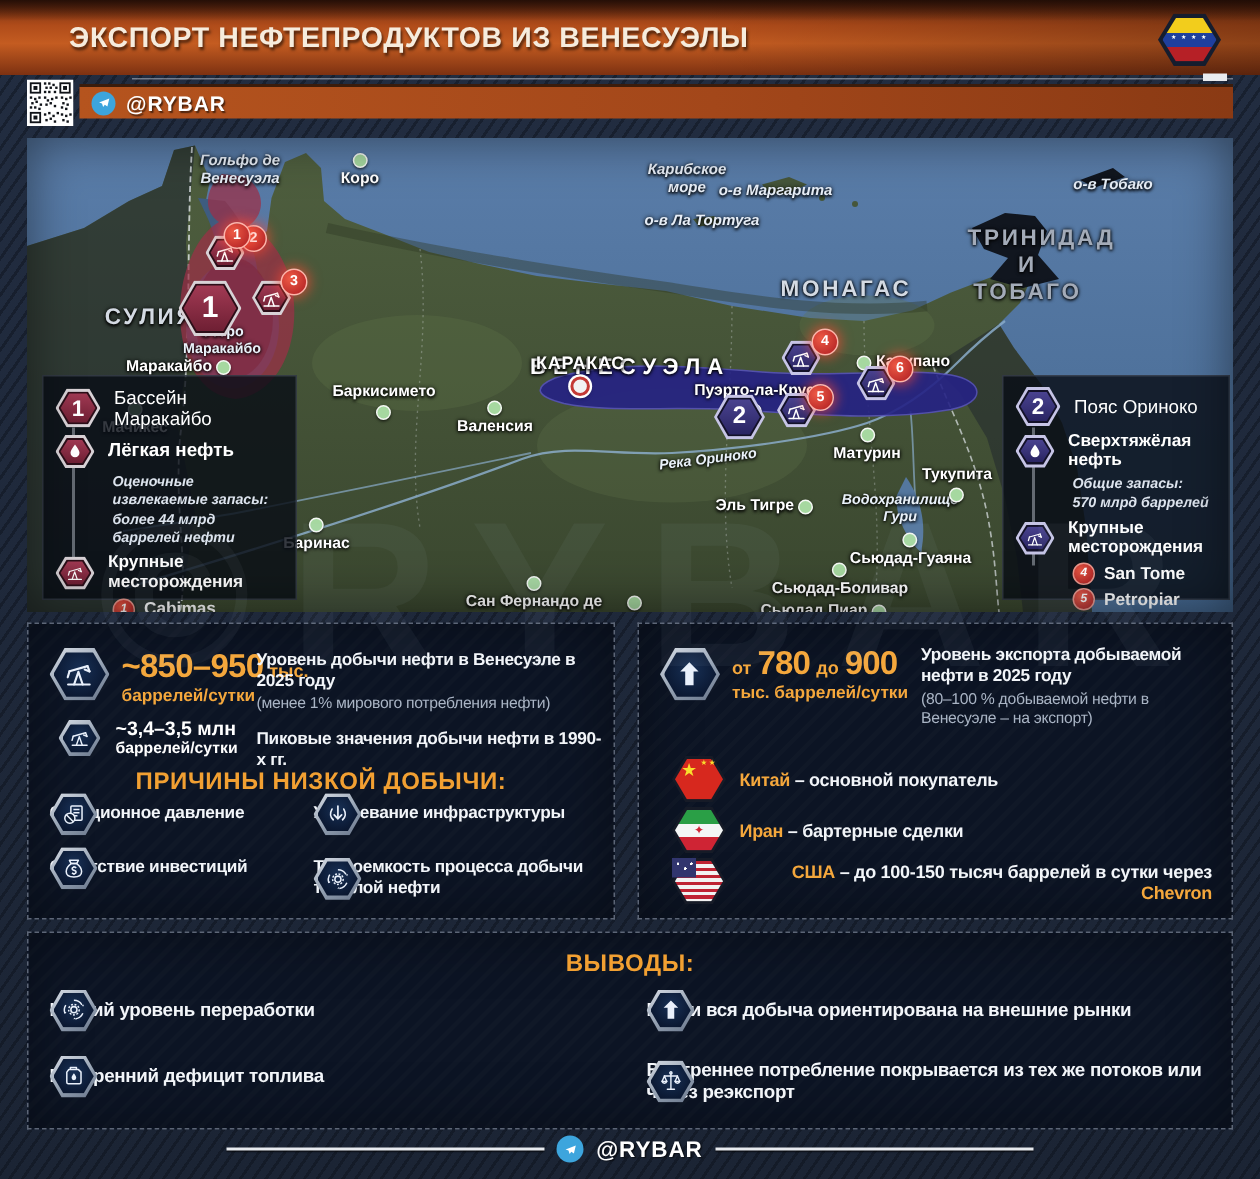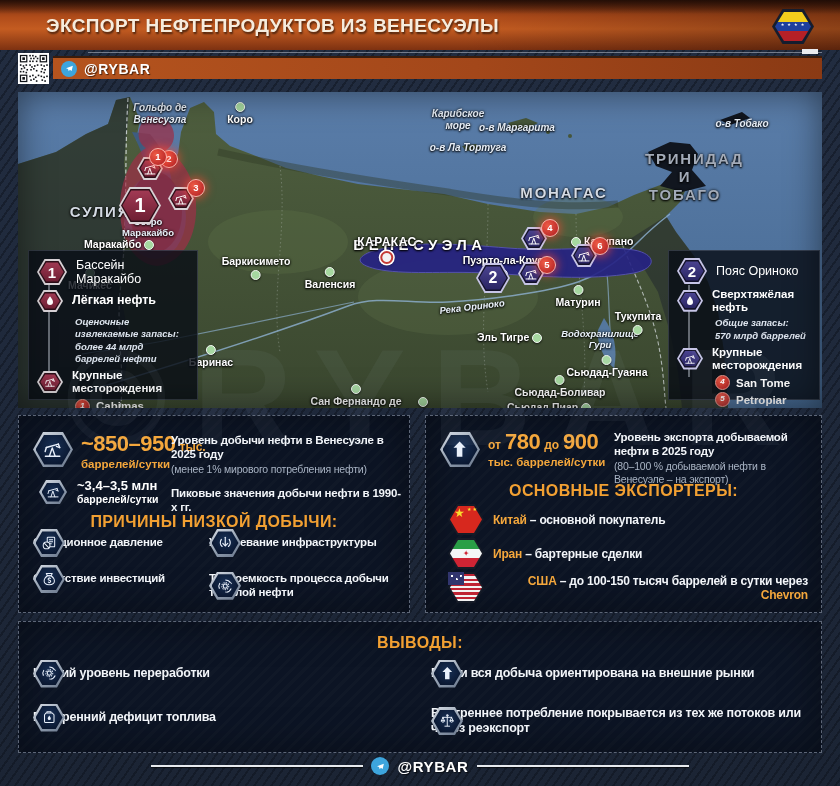--- a/index.html
+++ b/index.html
@@ -662,21 +662,20 @@
           <span class="bn">780</span>
           <span class="bsw">до</span>
           <span class="bn">900</span>
         </div>
       <div class="bu">тыс. баррелей/сутки</div>
     </div>
     <div class="pd" style="left:188px;top:14px;width:200px">
       <div class="d1">Уровень экспорта добываемой нефти в 2025 году</div>
       <div class="d2">(80–100 % добываемой нефти в Венесуэле – на экспорт)</div>
     </div>
-    <h3 class="orange-h" style="top:66px">ОСНОВНЫЕ ЭКСПОРТЕРЫ:</h3>
     <div class="exp" style="left:22px;top:88px">
       <span class="flagh f-cn">
           <i class="fo hx"></i>
           <i class="fi hx"></i>
           <b class="cn-star">★</b>
           <b class="cn-dots">★★</b>
         </span>
       <span class="texp"><b class="oc">Китай</b> <span>– основной покупатель</span> <b class="oc"></b></span>
     </div>
     <div class="exp" style="left:22px;top:122px">

